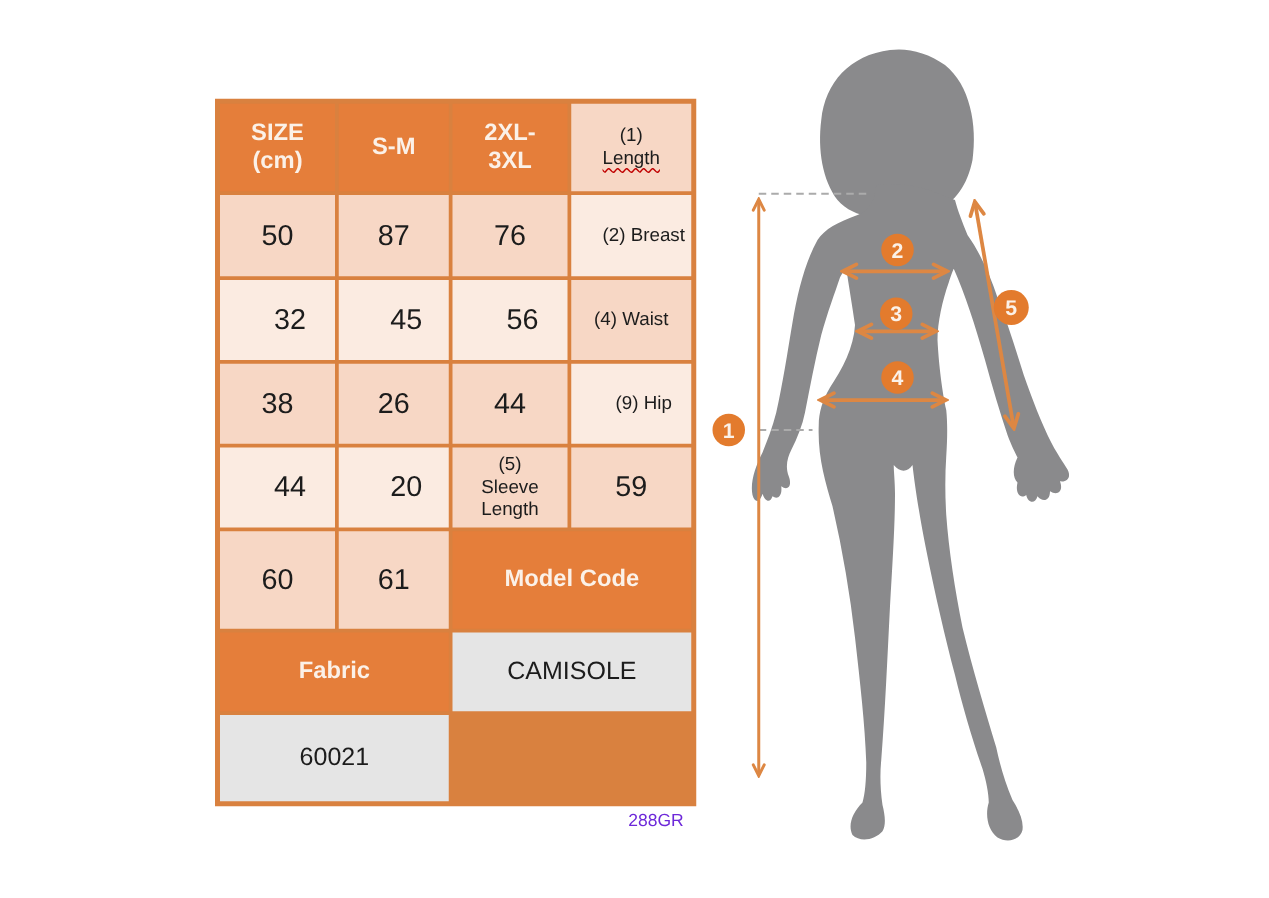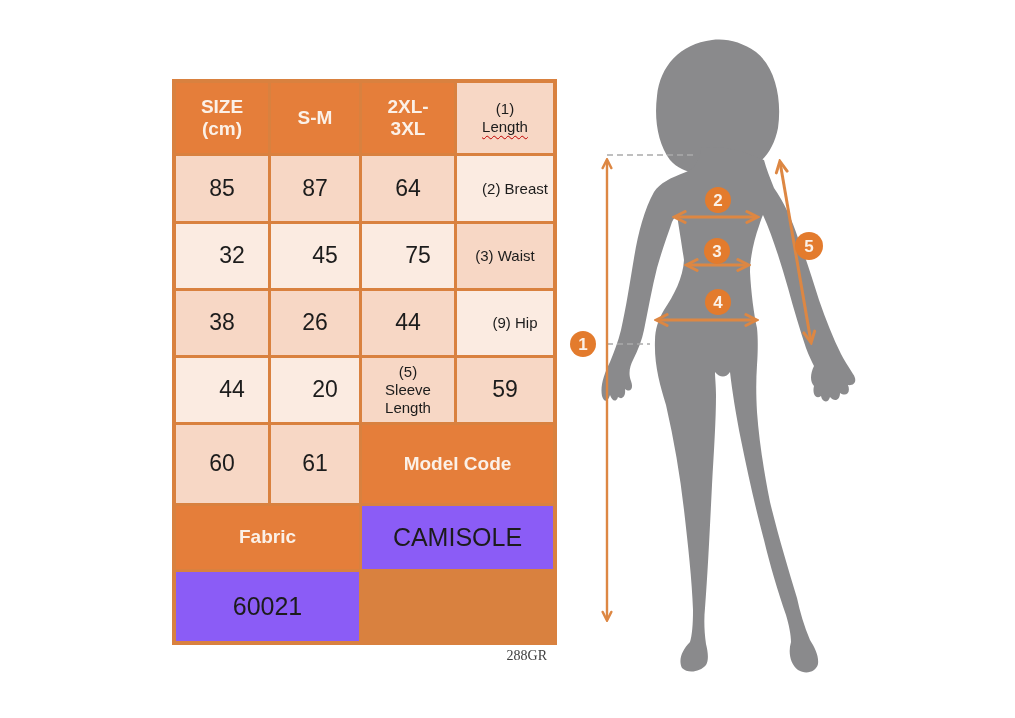--- a/index.html
+++ b/index.html
@@ -20,28 +20,28 @@
   .cell {
     display:flex; flex-direction:column; align-items:center; justify-content:center;
     text-align:center; color:#1C1C1C; line-height:1.18;
   }
   .cell.hdr { background:#E57E3A; color:#FBF1E8; font-weight:bold; font-size:19px; }
   .cell.rowdark  { background:#F7D7C5; }
   .cell.rowlight { background:#FBEBE1;padding-left:20px; }
   .cell.lbl { font-size:15px; }
   .cell.val { font-size:23px; }
   .cell.span2 { grid-column:span 2; }
-  .cell.fval { background:#8b5cf6; font-size:25px; }
+  .cell.fval { background:#e5e5e5; font-size:20px; }
   .squiggle {
     text-decoration:underline; text-decoration-style:wavy;
     text-decoration-color:#C00000; text-decoration-thickness:1px; text-underline-offset:3px;
   }
   .weight-note {
     position:absolute; left:172px; top:648px; width:385px;
-    text-align:right; font-size:14px; color:#404040; padding-right:10px;font-family:Liberation Serif, serif;
+    text-align:right; font-size:14px; color:#6d28d9; padding-right:10px;
   }
 
   
   .figure-svg { position:absolute; left:560px; top:20px; }
   .sil { fill:#8A8A8C; stroke:none; }
   .m-line { stroke:#DD8743; stroke-width:3; fill:none; }
   .m-line.thin { stroke-width:2.4; }
   .dash { stroke:#ABABAB; stroke-width:1.6; stroke-dasharray:6 4; fill:none; }
   .m-circle { fill:#E37B2D; }
   .m-num {
@@ -65,33 +65,33 @@
     </div>
     <div class="cell hdr">
       <span>2XL-</span>
       <span>3XL</span>
     </div>
 
     <div class="cell rowdark lbl">
       <span>(1)</span>
       <span class="squiggle">Length</span>
     </div>
-    <div class="cell rowdark val">85</div>
+    <div class="cell rowdark val">50</div>
     <div class="cell rowdark val">87</div>
-    <div class="cell rowdark val">64</div>
+    <div class="cell rowdark val">76</div>
 
     <div class="cell rowlight lbl">
       <span>(2) Breast</span>
     </div>
     <div class="cell rowlight val">32</div>
     <div class="cell rowlight val">45</div>
-    <div class="cell rowlight val">75</div>
+    <div class="cell rowlight val">56</div>
 
     <div class="cell rowdark lbl">
-      <span>(3) Waist</span>
+      <span>(4) Waist</span>
     </div>
     <div class="cell rowdark val">38</div>
     <div class="cell rowdark val">26</div>
     <div class="cell rowdark val">44</div>
 
     <div class="cell rowlight lbl">
       <span>(9) Hip</span>
     </div>
     <div class="cell rowlight val">44</div>
     <div class="cell rowlight val">20</div>

